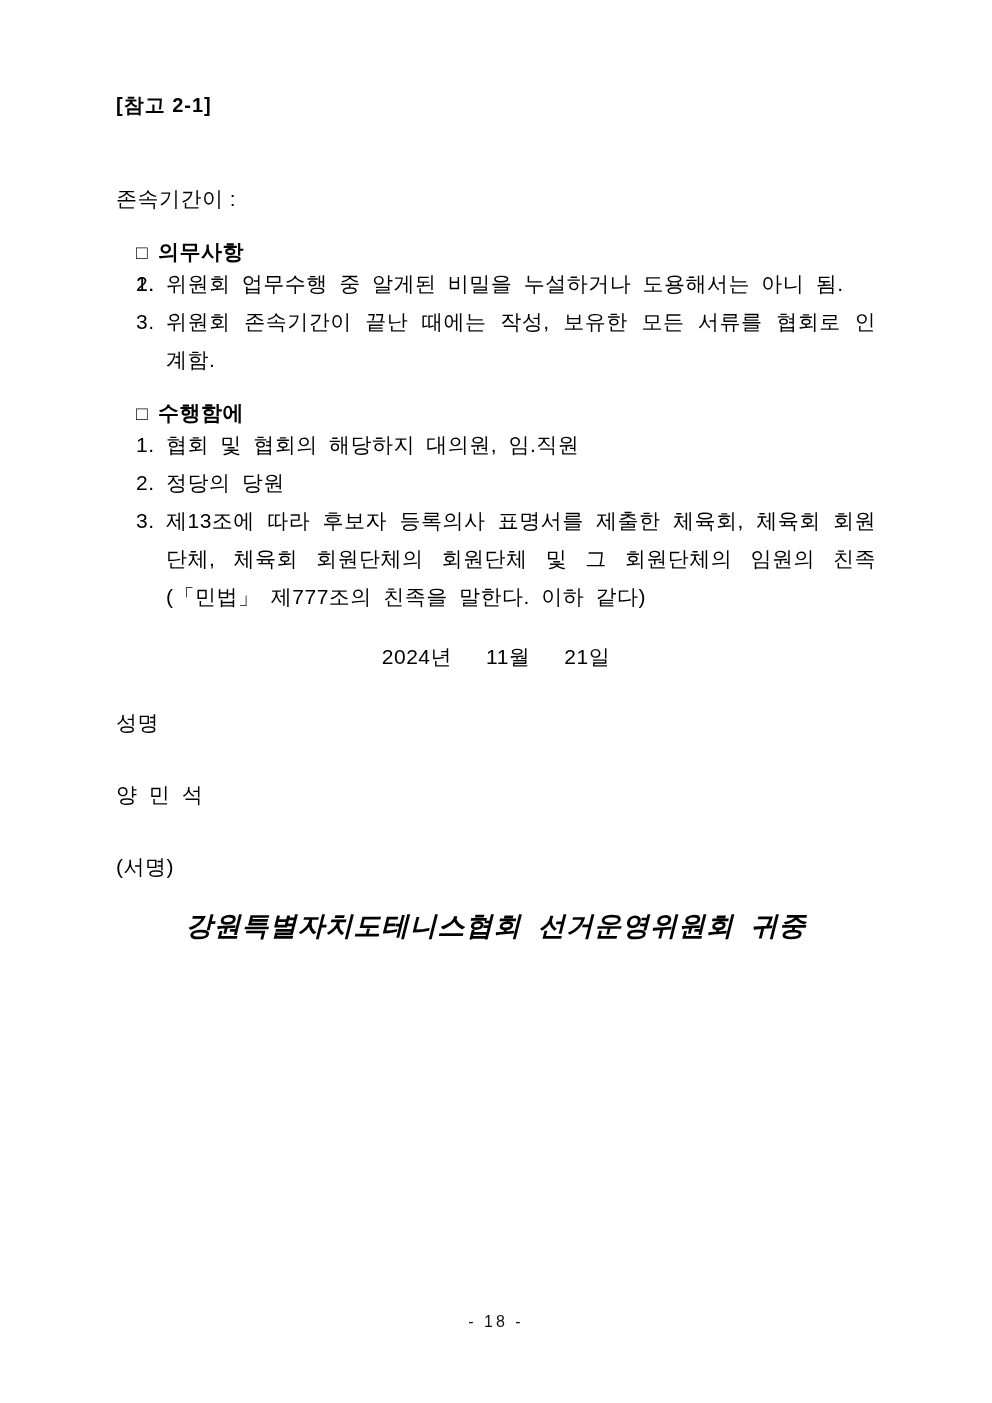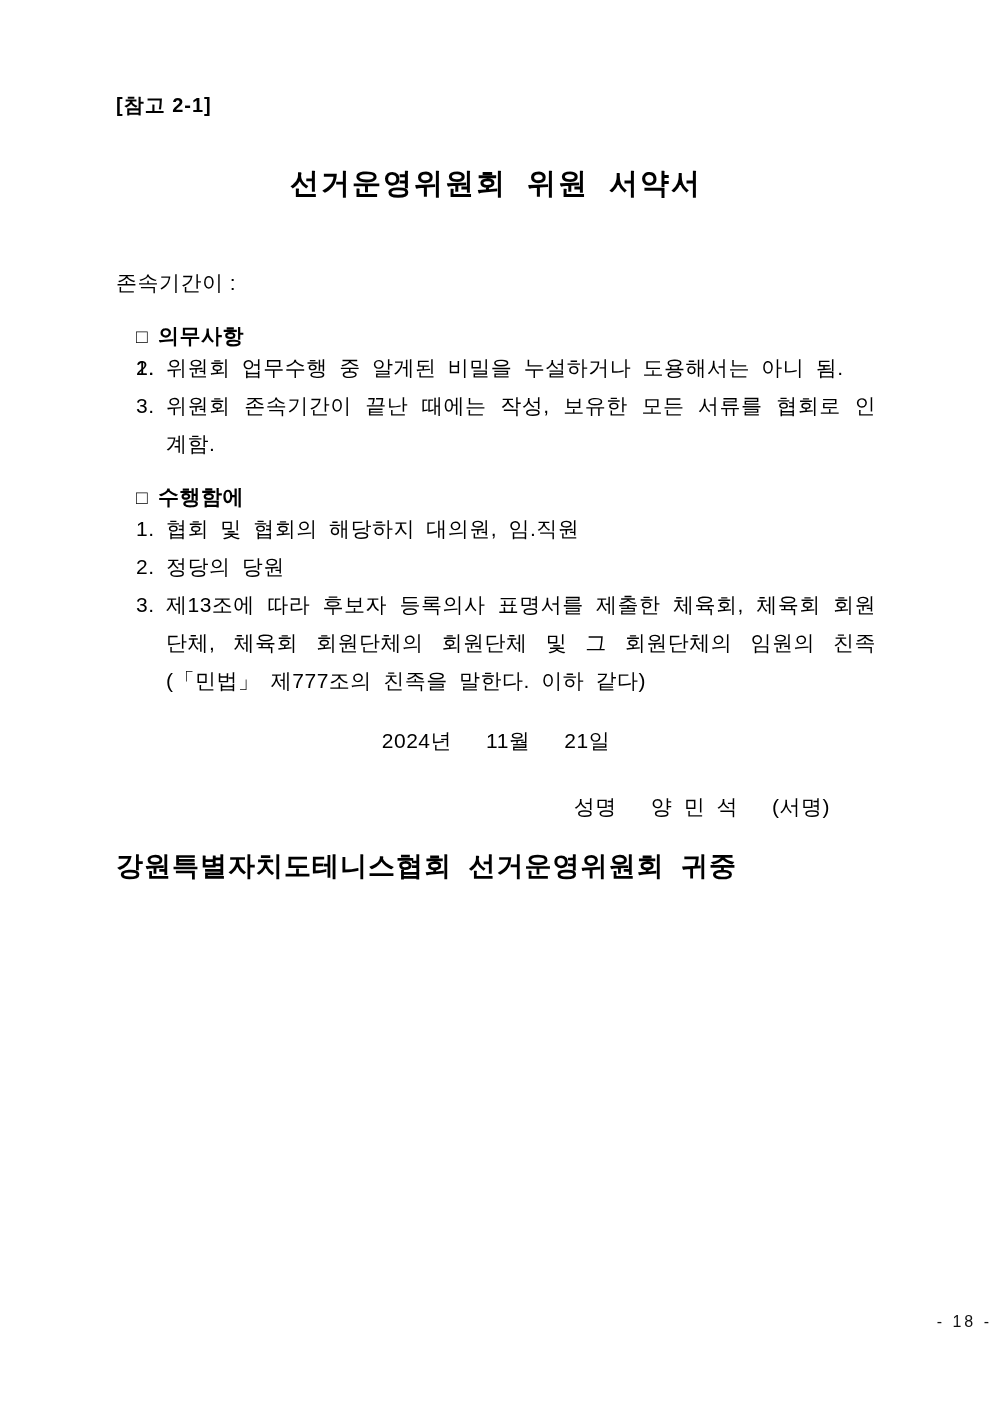--- a/index.html
+++ b/index.html
@@ -63,48 +63,50 @@
     text-align: center;
     white-space: pre;
   }
   .signature-line {
     margin-top: 28px;
     display: flex;
     justify-content: flex-end;
     align-items: baseline;
     gap: 34px;
     padding-right: 46px;
+    flex-direction: column;
   }
   .recipient {
     margin-top: 20px;
+    text-align: center;
     font-size: 27px;
     font-weight: bold;
     letter-spacing: 1px;
     word-spacing: 8px;
     line-height: 40px;
+    font-style: italic;
   }
   .page-number {
     position: absolute;
     bottom: 72px;
     left: 0;
     width: 100%;
-    text-align: right;
+    text-align: center;
     font-size: 16px;
     letter-spacing: 3px;
     color: #111111;
   }
 </style>
 </head>
 <body>
 
 <div class="page">
 
   <div class="ref-label">[참고 2-1]</div>
 
-  <h1 class="title">선거운영위원회 위원 서약서</h1>
 
   <div class="fields body-text">
     <div class="field-line">
       <span class="keep-spaces">존속기간이 : </span>
     </div>
   </div>
 
 
   <div class="section body-text">
     <div class="section-heading">

